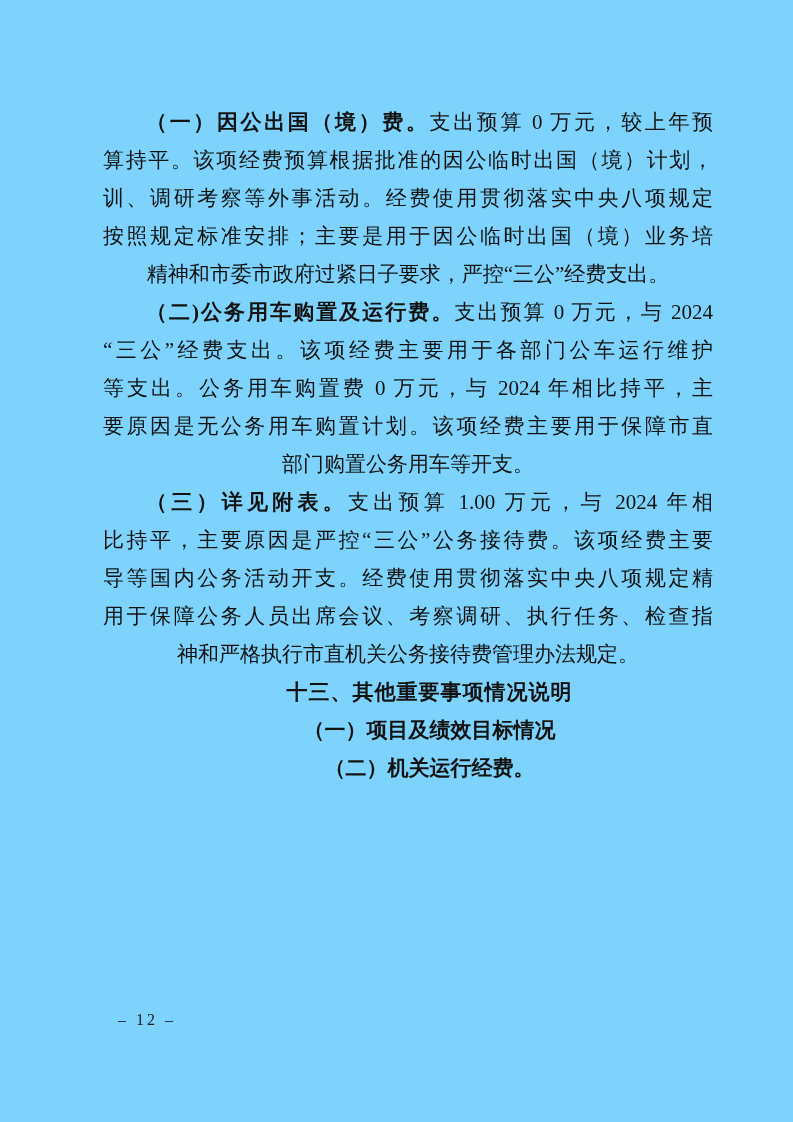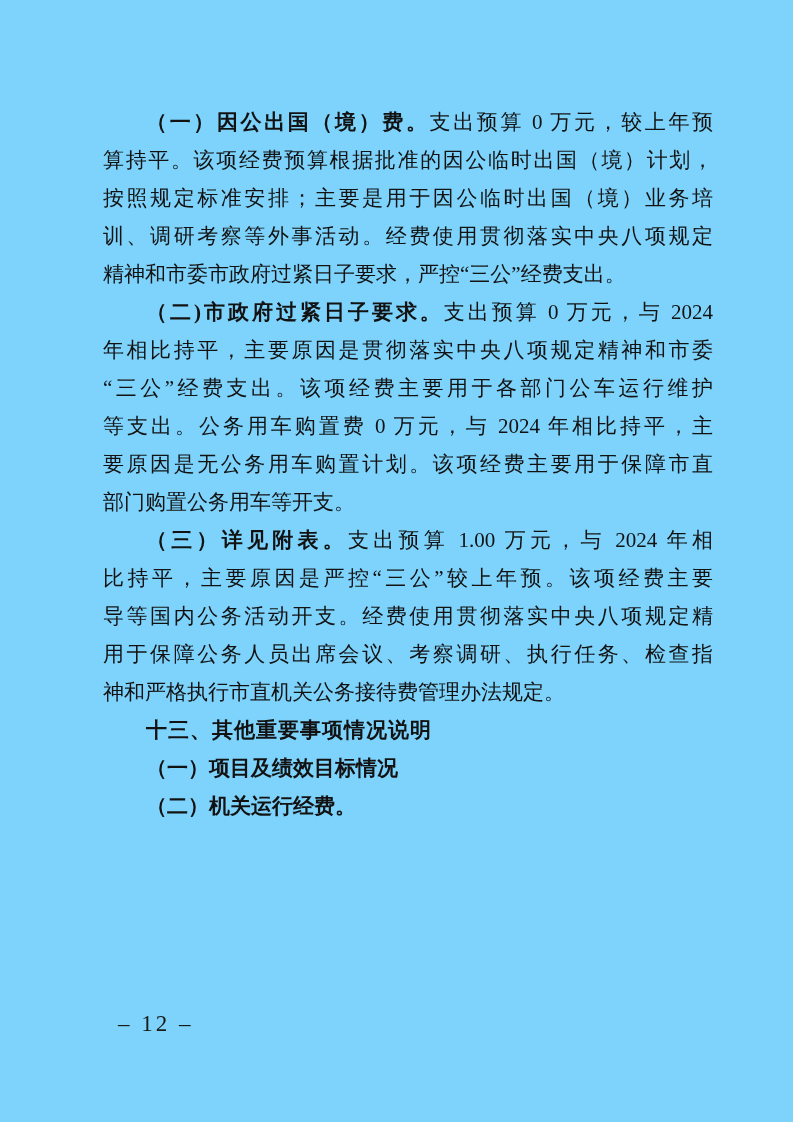--- a/index.html
+++ b/index.html
@@ -20,21 +20,21 @@
   .doc-body {
     position: absolute;
     left: 103px;
     top: 103px;
     width: 610px;
   }
   .line {
     height: 38px;
     line-height: 38px;
     font-size: 21px;
-    text-align: left;
+    text-align: center;
     white-space: normal;
     overflow: visible;
   }
   .line.justify {
     text-align: justify;
     text-align-last: justify;
     text-justify: inter-character;
   }
   .line.indent {
     text-indent: 43px;
@@ -47,49 +47,48 @@
     font-weight: 700;
     letter-spacing: 1px;
   }
   .heading-line {
     font-weight: 700;
   }
   .page-footer {
     position: absolute;
     left: 118px;
     top: 1011px;
-    font-size: 23px;
+    font-size: 16px;
     letter-spacing: 3px;
     color: #1a1a1a;
     font-family: "Liberation Serif", "DejaVu Serif", serif;
   }
 </style>
 </head>
 <body>
 
 <div class="page">
   <div class="doc-body">
       <div>
         <div class="line justify indent"><span class="seg-bold">（一）因公出国（境）费。</span><span>支出预算 0 万元，较上年预</span></div>
         <div class="line justify"><span>算持平。该项经费预算根据批准的因公临时出国（境）计划，</span></div>
+        <div class="line justify"><span>训、调研考察等外事活动。经费使用贯彻落实中央八项规定</span></div>
         <div class="line justify"><span>按照规定标准安排；主要是用于因公临时出国（境）业务培</span></div>
-        <div class="line justify"><span>训、调研考察等外事活动。经费使用贯彻落实中央八项规定</span></div>
         <div class="line"><span>精神和市委市政府过紧日子要求，严控“三公”经费支出。</span></div>
       </div>
       <div>
-        <div class="line justify indent"><span class="seg-bold">（二)市政府过紧日子要求。</span><span>支出预算 0 万元，与 2024</span></div>
-        <div class="line justify"><span>年相比持平，主要原因是贯彻落实中央八项规定精神和市委</span></div>
+        <div class="line justify indent"><span class="seg-bold">（二)公务用车购置及运行费。</span><span>支出预算 0 万元，与 2024</span></div>
         <div class="line justify"><span>“三公”经费支出。该项经费主要用于各部门公车运行维护</span></div>
         <div class="line justify"><span>等支出。公务用车购置费 0 万元，与 2024 年相比持平，主</span></div>
         <div class="line justify"><span>要原因是无公务用车购置计划。该项经费主要用于保障市直</span></div>
         <div class="line"><span>部门购置公务用车等开支。</span></div>
       </div>
       <div>
         <div class="line justify indent"><span class="seg-bold">（三）详见附表。</span><span>支出预算 1.00 万元，与 2024 年相</span></div>
-        <div class="line justify"><span>比持平，主要原因是严控“三公”较上年预。该项经费主要</span></div>
+        <div class="line justify"><span>比持平，主要原因是严控“三公”公务接待费。该项经费主要</span></div>
         <div class="line justify"><span>导等国内公务活动开支。经费使用贯彻落实中央八项规定精</span></div>
         <div class="line justify"><span>用于保障公务人员出席会议、考察调研、执行任务、检查指</span></div>
         <div class="line"><span>神和严格执行市直机关公务接待费管理办法规定。</span></div>
       </div>
       <div>
         <div class="line indent heading-line"><span class="seg-bold seg-sans">十三、其他重要事项情况说明</span></div>
       </div>
       <div>
         <div class="line indent heading-line"><span class="seg-bold">（一）项目及绩效目标情况</span></div>
       </div>

